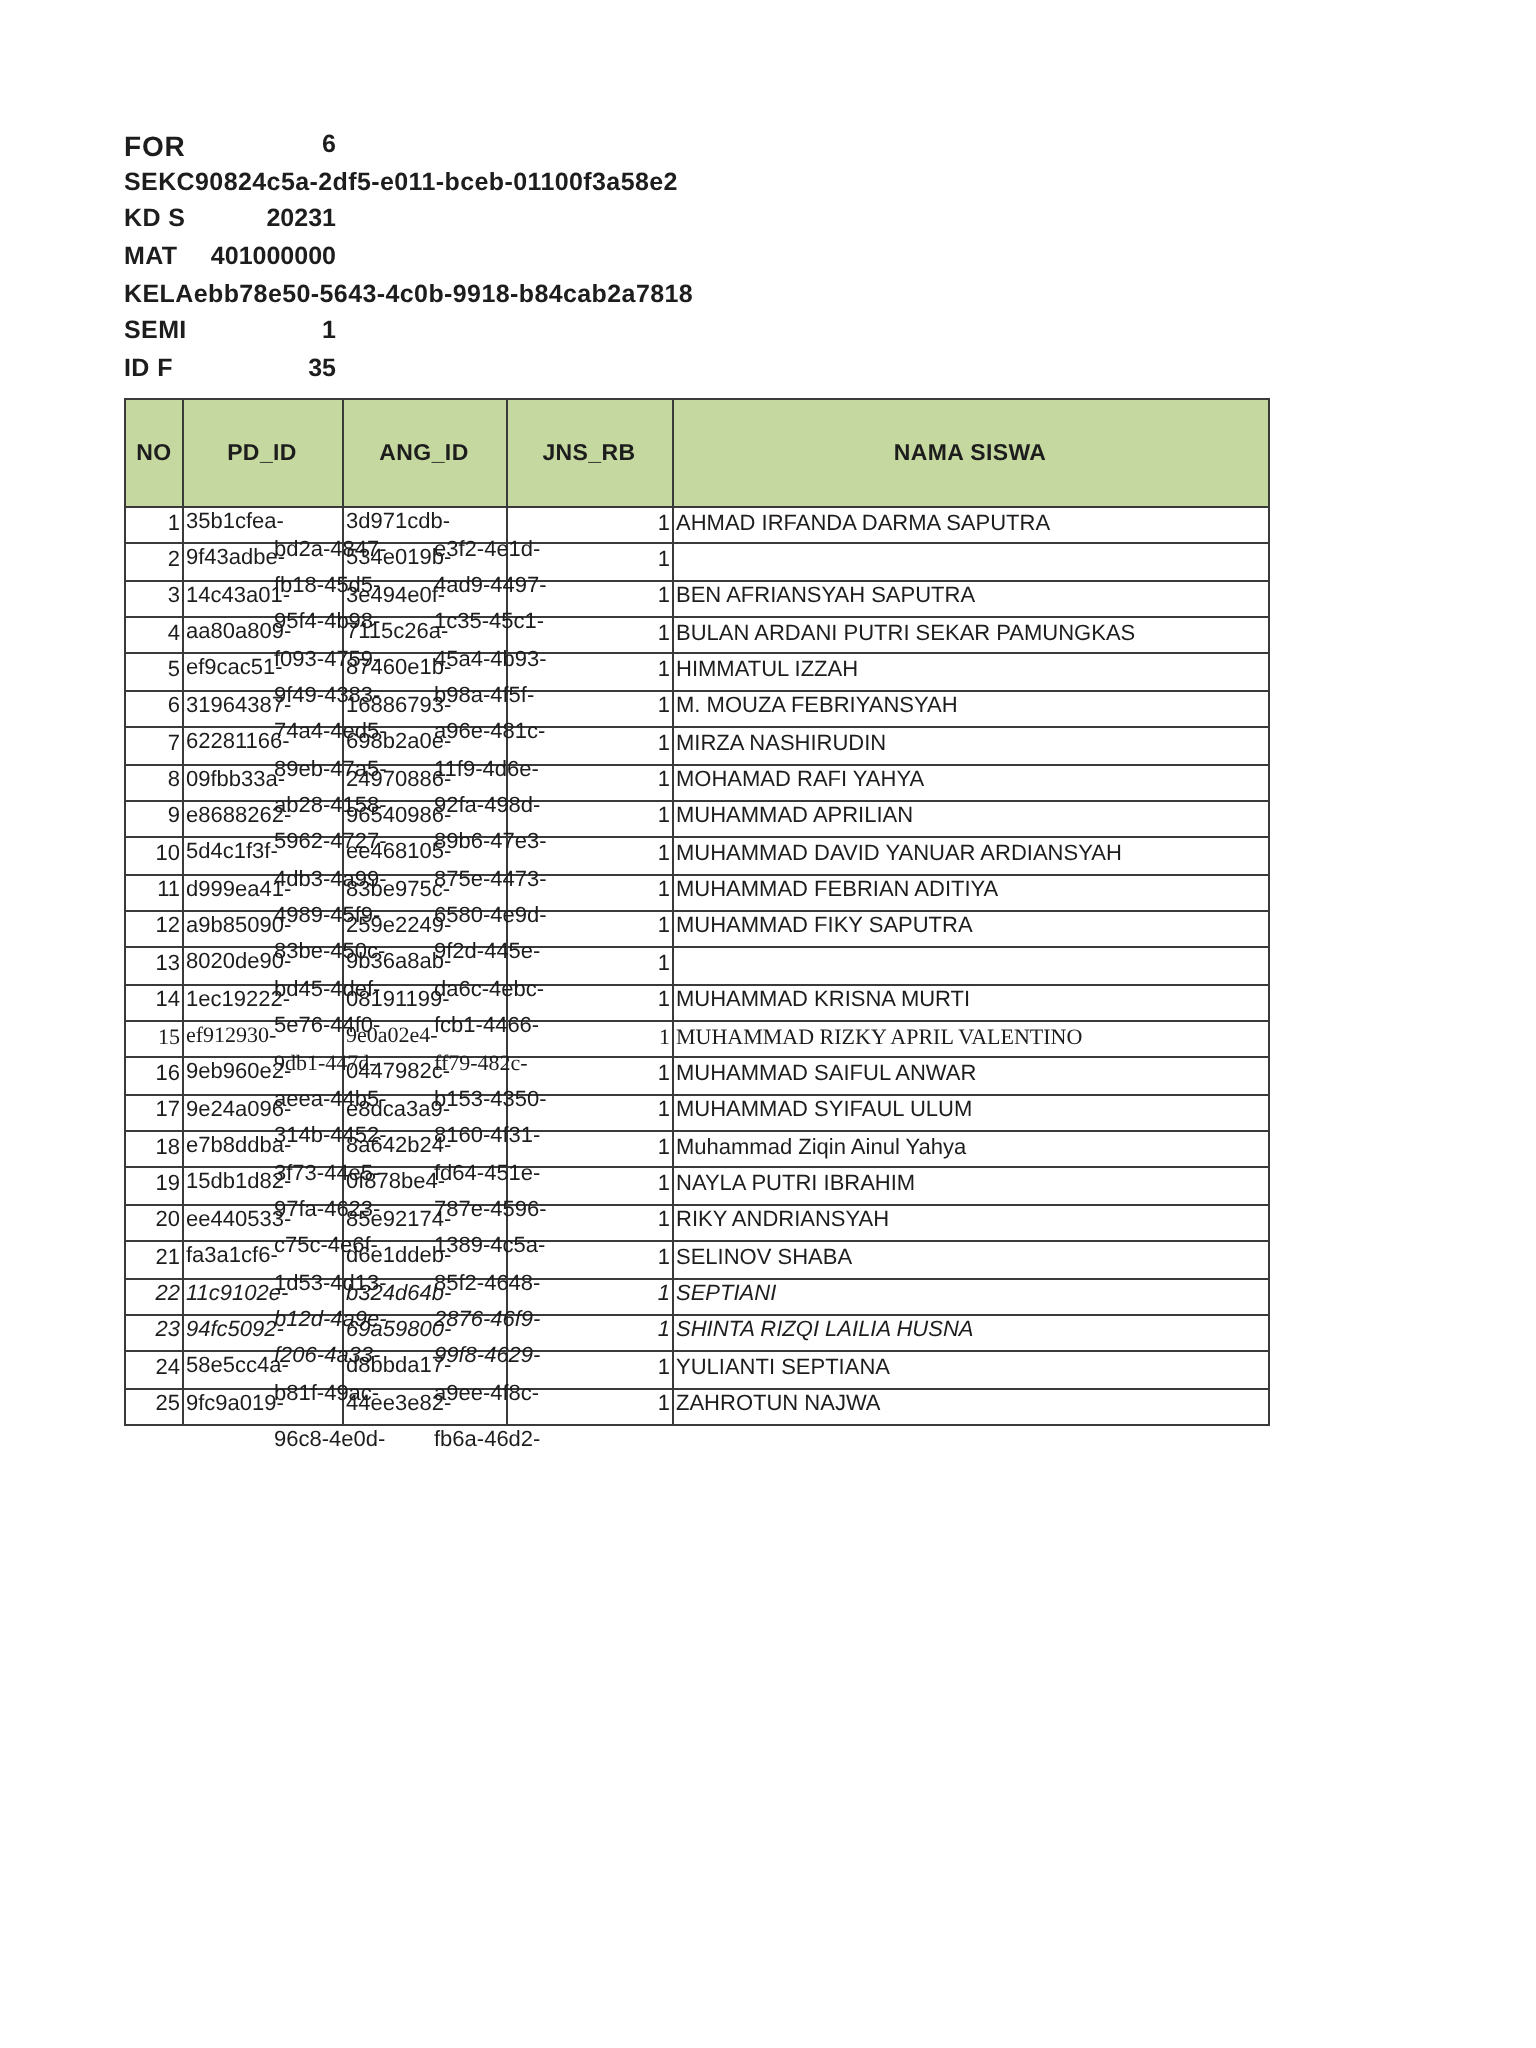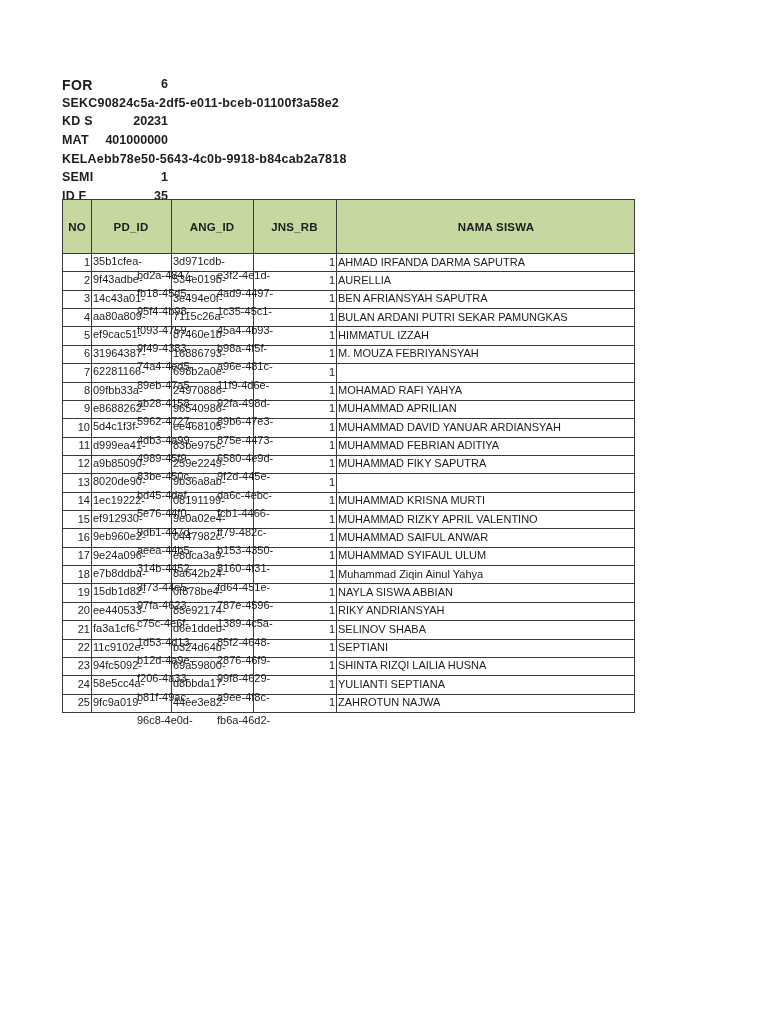--- a/index.html
+++ b/index.html
@@ -1,21 +1,21 @@
 <!DOCTYPE html>
 <html><head>
 <meta charset="utf-8">
 <style>
   html,body{margin:0;padding:0;}
   body{
     width:768px;height:1024px;background:#ffffff;position:relative;overflow:hidden;
     font-family:"Liberation Sans", sans-serif;color:#1d1d1d;
   }
   
-  .info-block{position:absolute;left:62px;top:64px;width:620px;margin-top:12px;}
+  .info-block{position:absolute;left:62px;top:64px;width:620px;}
   .info-line{position:relative;height:18.7px;font-size:12.5px;font-weight:700;white-space:nowrap;}
   .info-line .lbl{position:absolute;left:0;top:1px;letter-spacing:.2px;}
   .info-line.big .lbl{font-size:14px;letter-spacing:.4px;}
   .info-line .val{position:absolute;left:0;top:1px;width:106px;text-align:right;}
   
   .grid{
     position:absolute;left:62px;top:199px;width:571px;height:512px;
     border:1.5px solid var(--line,#3a3a3a);box-sizing:content-box;
   }
   .hdr-bg{position:absolute;left:0;top:0;width:571px;height:53px;background:var(--hdr,#c5d89f);z-index:0;}
@@ -67,21 +67,21 @@
     <span class="val">35</span>
   </div>
 </div>
 
 <div class="grid" id="grid">
   <div class="hdr-bg"></div>
   <div class="hcell" style="left:0;width:28px">NO</div>
   <div class="hcell" style="left:108px;width:82px">ANG_ID</div>
   <div class="hcell" style="left:28px;width:80px">PD_ID</div>
   <div class="hcell" style="left:190px;width:83px">JNS_RB</div>
-  <div class="hcell" style="left:284px;width:298px">NAMA SISWA</div>
+  <div class="hcell" style="left:273px;width:298px">NAMA SISWA</div>
 <div class="trow" style="top: 53px;">
     <div class="cell c-no">1</div>
     <div class="cell c-pd">
       <span class="gline l1">35b1cfea-</span>
       <span class="gline l2">bd2a-4847-</span>
     </div>
     <div class="cell c-ang">
       <span class="gline l1">3d971cdb-</span>
       <span class="gline l2">e3f2-4e1d-</span>
     </div>
@@ -92,21 +92,20 @@
     <div class="cell c-no">2</div>
     <div class="cell c-pd">
       <span class="gline l1">9f43adbe-</span>
       <span class="gline l2">fb18-45d5-</span>
     </div>
     <div class="cell c-ang">
       <span class="gline l1">534e019b-</span>
       <span class="gline l2">4ad9-4497-</span>
     </div>
     <div class="cell c-jns">1</div>
-    <div class="cell c-nama">AURELLIA</div>
   </div>
     <div class="trow" style="top: 89.72px;">
     <div class="cell c-no">3</div>
     <div class="cell c-pd">
       <span class="gline l1">14c43a01-</span>
       <span class="gline l2">95f4-4b98-</span>
     </div>
     <div class="cell c-ang">
       <span class="gline l1">3e494e0f-</span>
       <span class="gline l2">1c35-45c1-</span>
@@ -157,20 +156,21 @@
     <div class="cell c-no">7</div>
     <div class="cell c-pd">
       <span class="gline l1">62281166-</span>
       <span class="gline l2">89eb-47a5-</span>
     </div>
     <div class="cell c-ang">
       <span class="gline l1">698b2a0e-</span>
       <span class="gline l2">11f9-4d6e-</span>
     </div>
     <div class="cell c-jns">1</div>
+    <div class="cell c-nama">MIRZA NASHIRUDIN</div>
   </div>
     <div class="trow" style="top: 181.52px;">
     <div class="cell c-no">8</div>
     <div class="cell c-pd">
       <span class="gline l1">09fbb33a-</span>
       <span class="gline l2">ab28-4158-</span>
     </div>
     <div class="cell c-ang">
       <span class="gline l1">24970886-</span>
       <span class="gline l2">92fa-498d-</span>
@@ -248,21 +248,21 @@
       <span class="gline l1">1ec19222-</span>
       <span class="gline l2">5e76-44f0-</span>
     </div>
     <div class="cell c-ang">
       <span class="gline l1">08191199-</span>
       <span class="gline l2">fcb1-4466-</span>
     </div>
     <div class="cell c-jns">1</div>
     <div class="cell c-nama">MUHAMMAD KRISNA MURTI</div>
   </div>
-    <div class="trow" style="top: 310.04px;">
+    <div class="trow" style="top: 310.04px; font-family: Liberation Serif, serif;">
     <div class="cell c-no">15</div>
     <div class="cell c-pd">
       <span class="gline l1">ef912930-</span>
       <span class="gline l2">9db1-447d-</span>
     </div>
     <div class="cell c-ang">
       <span class="gline l1">9e0a02e4-</span>
       <span class="gline l2">ff79-482c-</span>
     </div>
     <div class="cell c-jns">1</div>
@@ -311,21 +311,21 @@
     <div class="cell c-no">19</div>
     <div class="cell c-pd">
       <span class="gline l1">15db1d82-</span>
       <span class="gline l2">97fa-4623-</span>
     </div>
     <div class="cell c-ang">
       <span class="gline l1">0f878be4-</span>
       <span class="gline l2">787e-4596-</span>
     </div>
     <div class="cell c-jns">1</div>
-    <div class="cell c-nama">NAYLA SISWA ABBIAN</div>
+    <div class="cell c-nama">NAYLA PUTRI IBRAHIM</div>
   </div>
     <div class="trow" style="top: 401.84px;">
     <div class="cell c-no">20</div>
     <div class="cell c-pd">
       <span class="gline l1">ee440533-</span>
       <span class="gline l2">c75c-4e6f-</span>
     </div>
     <div class="cell c-ang">
       <span class="gline l1">85e92174-</span>
       <span class="gline l2">1389-4c5a-</span>
@@ -339,34 +339,34 @@
       <span class="gline l1">fa3a1cf6-</span>
       <span class="gline l2">1d53-4d13-</span>
     </div>
     <div class="cell c-ang">
       <span class="gline l1">d6e1ddeb-</span>
       <span class="gline l2">85f2-4648-</span>
     </div>
     <div class="cell c-jns">1</div>
     <div class="cell c-nama">SELINOV SHABA</div>
   </div>
-    <div class="trow" style="top: 438.56px;">
+    <div class="trow" style="top: 438.56px; font-style: italic;">
     <div class="cell c-no">22</div>
     <div class="cell c-pd">
       <span class="gline l1">11c9102e-</span>
       <span class="gline l2">b12d-4a9e-</span>
     </div>
     <div class="cell c-ang">
       <span class="gline l1">b324d64b-</span>
       <span class="gline l2">2876-46f9-</span>
     </div>
     <div class="cell c-jns">1</div>
     <div class="cell c-nama">SEPTIANI</div>
   </div>
-    <div class="trow" style="top: 456.92px;">
+    <div class="trow" style="top: 456.92px; font-style: italic;">
     <div class="cell c-no">23</div>
     <div class="cell c-pd">
       <span class="gline l1">94fc5092-</span>
       <span class="gline l2">f206-4a33-</span>
     </div>
     <div class="cell c-ang">
       <span class="gline l1">69a59800-</span>
       <span class="gline l2">99f8-4629-</span>
     </div>
     <div class="cell c-jns">1</div>

